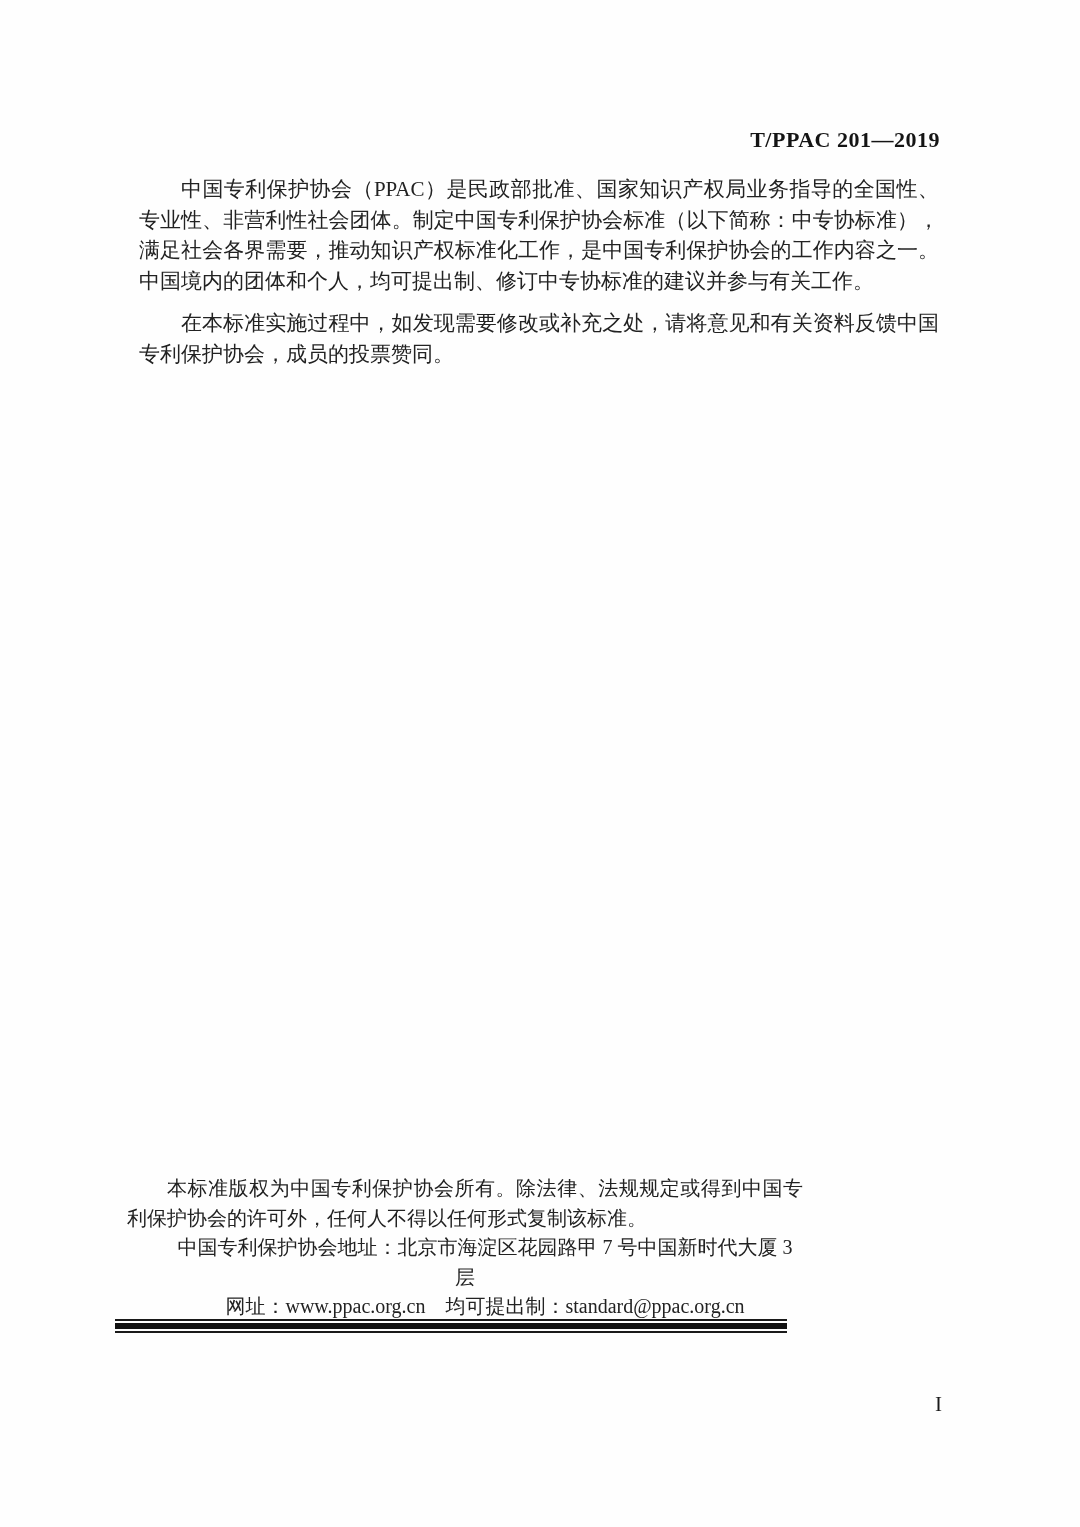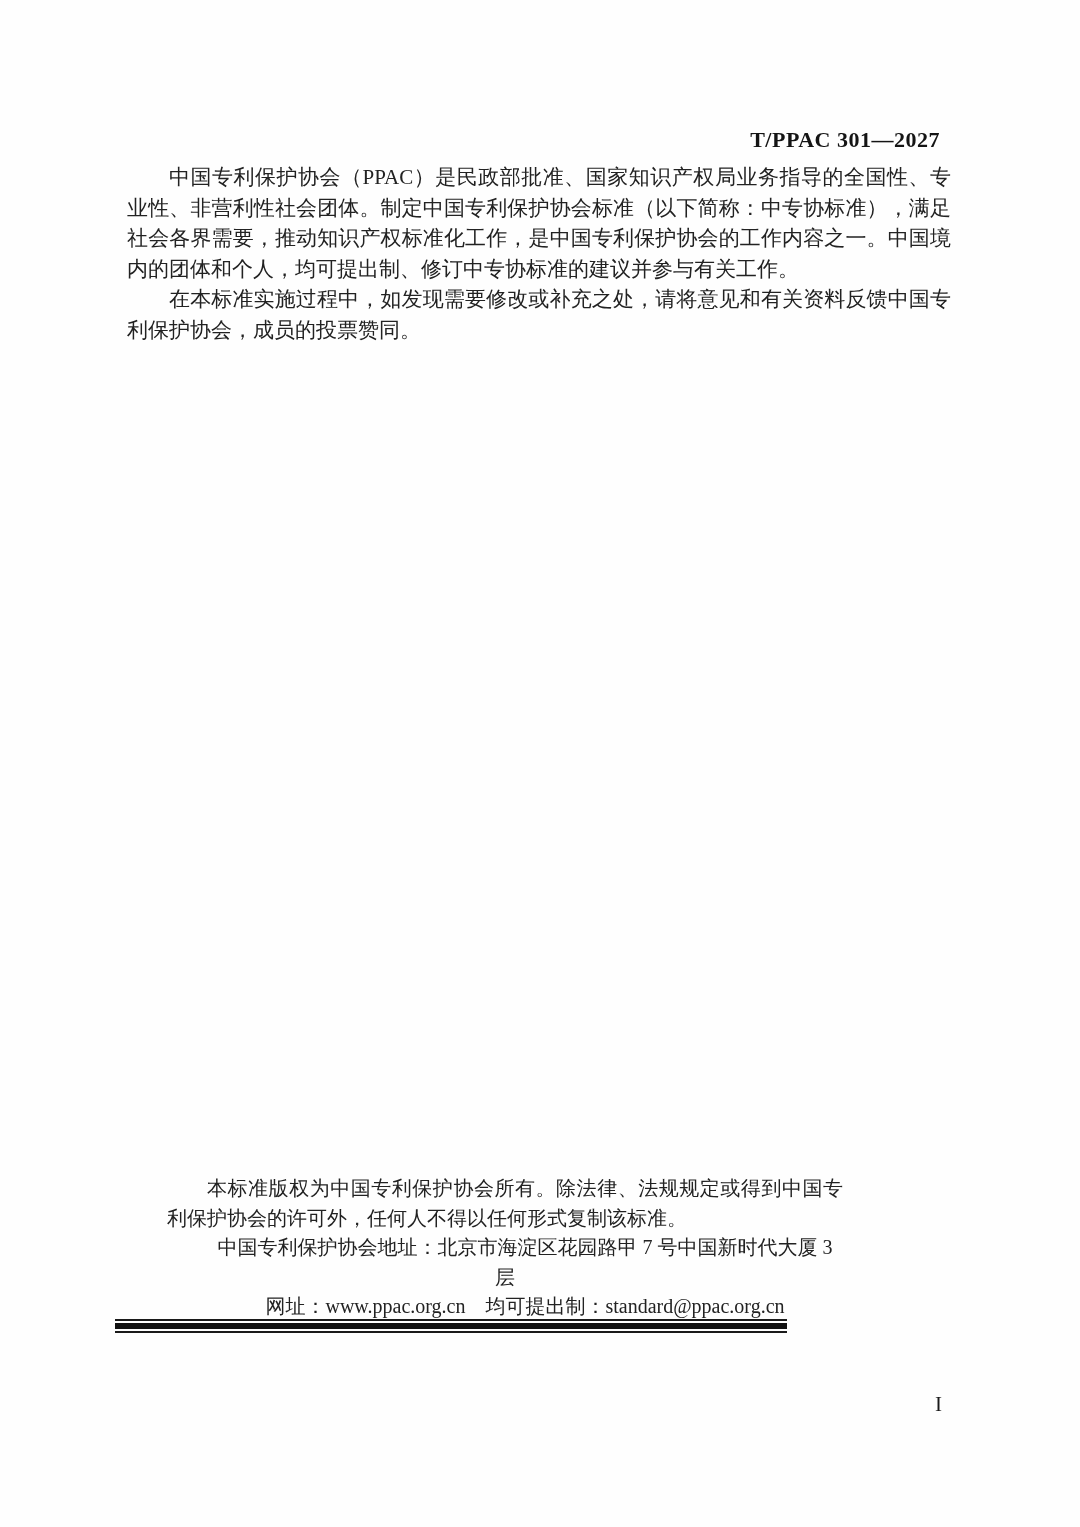--- a/index.html
+++ b/index.html
@@ -32,31 +32,30 @@
   .body-text {
     position: absolute;
     top: 162px;
     left: 127px;
     width: 824px;
     font-size: 21px;
     line-height: 30.5px;
     text-align: justify;
   }
   .body-text p {
-    margin: 0;
+    margin: 12px;
     text-indent: 2em;
   }
   .footer-block {
     position: absolute;
     top: 1174px;
     left: 127px;
     width: 676px;
     font-size: 20px;
     line-height: 29.5px;
-    margin-left: 40px;
   }
   .footer-block p {
     margin: 0;
     text-indent: 2em;
     white-space: pre-wrap;
     text-align: center;
   }
   .footer-block .copyright {
     text-align: justify;
     white-space: normal;
@@ -83,21 +82,21 @@
     font-size: 21px;
     color: #1a1a1a;
   }
 </style>
 </head>
 <body>
 
 <div class="page">
 
   <div class="header">
-    <span class="doc-number">T/PPAC 301—2027</span>
+    <span class="doc-number">T/PPAC 201—2019</span>
   </div>
 
   <div class="body-text">
     <p>中国专利保护协会（PPAC）是民政部批准、国家知识产权局业务指导的全国性、专业性、非营利性社会团体。制定中国专利保护协会标准（以下简称：中专协标准），满足社会各界需要，推动知识产权标准化工作，是中国专利保护协会的工作内容之一。中国境内的团体和个人，均可提出制、修订中专协标准的建议并参与有关工作。</p>
     <p>在本标准实施过程中，如发现需要修改或补充之处，请将意见和有关资料反馈中国专利保护协会，成员的投票赞同。</p>
   </div>
 
   <div class="footer-block">
     <p class="copyright">本标准版权为中国专利保护协会所有。除法律、法规规定或得到中国专利保护协会的许可外，任何人不得以任何形式复制该标准。</p>
     <p>中国专利保护协会地址：北京市海淀区花园路甲 7 号中国新时代大厦 3 层</p>

